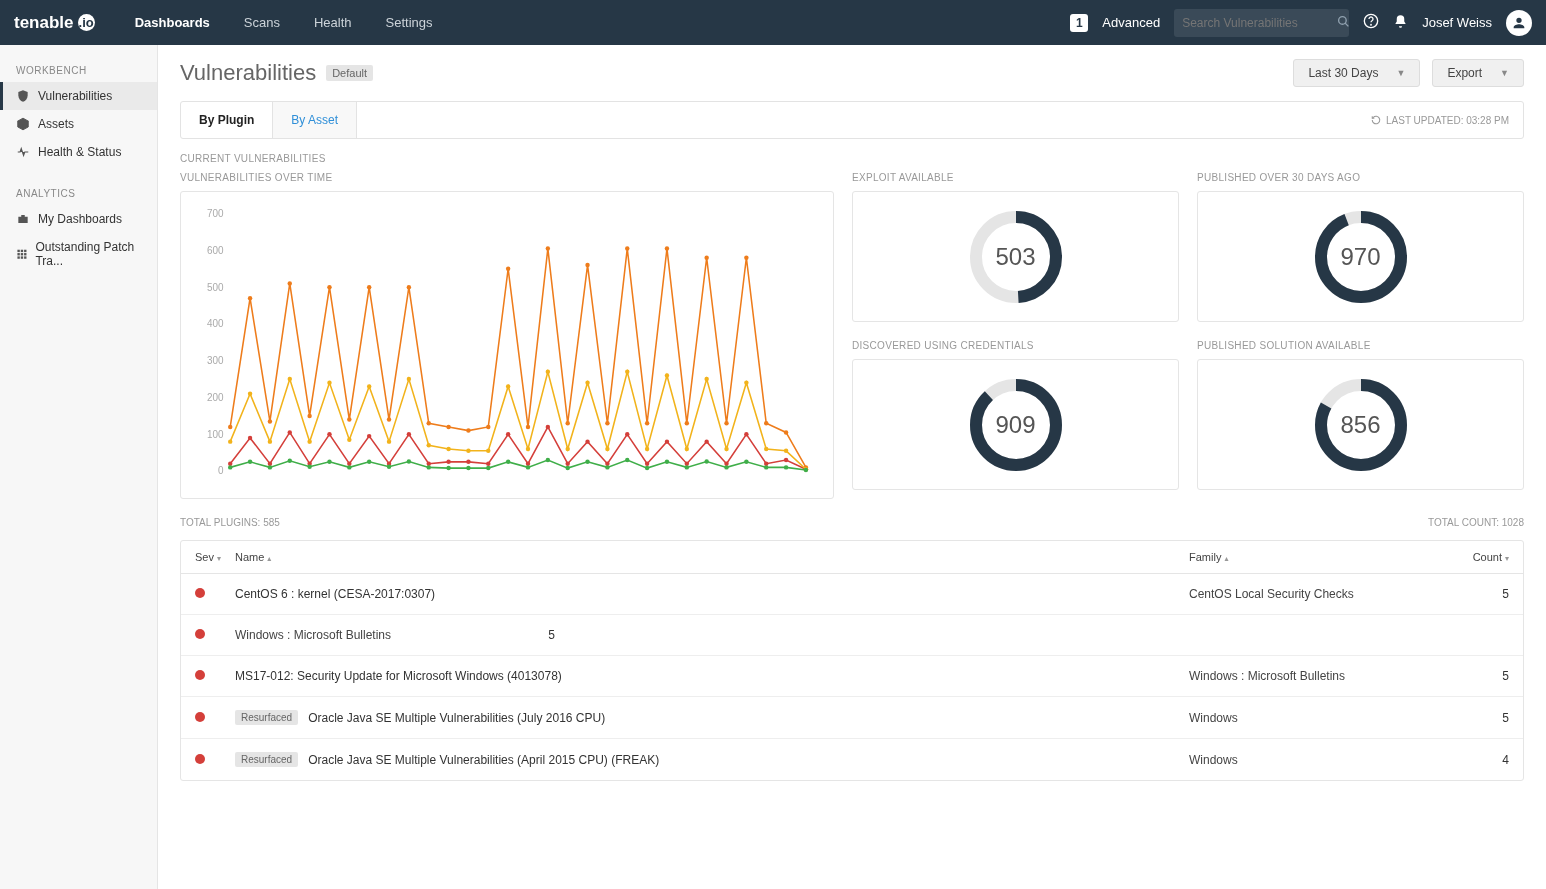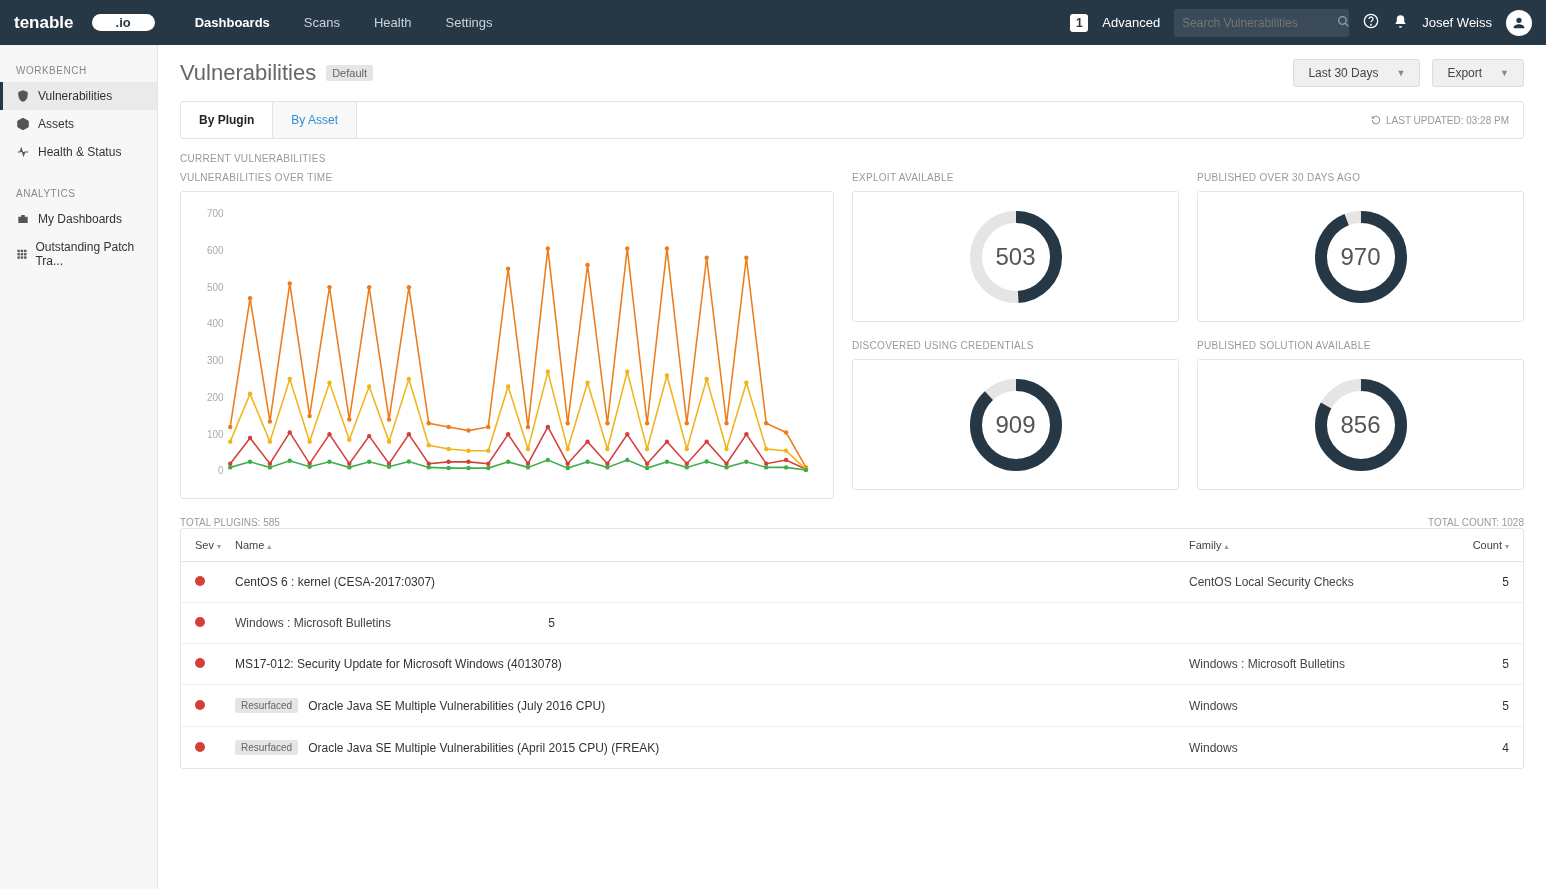--- a/index.html
+++ b/index.html
@@ -1,20 +1,20 @@
 <!DOCTYPE html>
 <html><head>
 <meta charset="utf-8">
 <style>
 *{box-sizing:border-box;margin:0;padding:0;font-family:-apple-system,BlinkMacSystemFont,"Segoe UI",Helvetica,Arial,sans-serif}
 body{background:#fff;font-size:13px;color:#222}
 
 .topbar{height:45px;background:#263746;display:flex;align-items:center;padding:0 14px;color:#fff}
 .brand{font-weight:600;font-size:17px;display:flex;align-items:center;gap:2px}
-.brand .io{background:#fff;color:#263746;border-radius:10px;padding:1px 24px;font-size:13px;font-weight:700;margin-left:16px}
+.brand .io{background:#fff;color:#263746;border-radius:10px;padding:1px 1px;font-size:13px;font-weight:700;margin-left:2px}
 .nav{display:flex;margin-left:40px;gap:34px}
 .nav a{color:#ccd3d9;text-decoration:none;font-size:13px}
 .nav a.active{color:#fff;font-weight:700}
 .topright{margin-left:auto;display:flex;align-items:center;gap:14px}
 .badge-sq{background:#fff;color:#263746;border-radius:3px;width:18px;height:18px;display:flex;align-items:center;justify-content:center;font-weight:700;font-size:12px}
 .adv{color:#fff;font-size:13px}
 .search{background:#3a4a58;border-radius:3px;height:28px;width:175px;display:flex;align-items:center;padding:0 8px;color:#8fa0ae}
 .search input{background:transparent;border:none;outline:none;color:#fff;flex:1;font-size:12px}
 .ticon{color:#fff;cursor:pointer}
 .avatar{width:26px;height:26px;background:#fff;border-radius:50%;display:flex;align-items:center;justify-content:center}
@@ -51,21 +51,21 @@
 .midrow{display:flex;gap:18px;margin-bottom:18px}
 .panel{border:1px solid #e5e5e5;border-radius:3px}
 .chartpanel{flex:2;padding:16px;height:280px;position:relative}
 .donutcol{flex:1;display:flex;flex-direction:column;gap:18px}
 .donutbox{height:131px;display:flex;align-items:center;justify-content:center}
 .donutval{position:absolute;font-size:24px;color:#555;font-weight:300}
 .donutwrap{position:relative;display:flex;align-items:center;justify-content:center}
 
 .chart-svg{width:100%;height:100%}
 
-.tablehead{display:flex;justify-content:space-between;font-size:10px;color:#999;margin-bottom:0}
+.tablehead{display:flex;justify-content:space-between;font-size:10px;color:#999;margin-bottom:12px}
 .tbl{border:1px solid #e5e5e5;border-radius:3px}
 .thr{display:flex;padding:10px 14px;border-bottom:1px solid #e5e5e5;font-size:11px;color:#444}
 .thr .sev{width:40px}
 .thr .name{flex:1}
 .thr .fam{width:260px}
 .thr .cnt{width:60px;text-align:right}
 .sorter{font-size:8px;color:#999;margin-left:3px}
 .trow{display:flex;align-items:center;padding:13px 14px;border-bottom:1px solid #eee;font-size:12px;color:#333}
 .trow:last-child{border-bottom:none}
 .trow .sev{width:40px}

